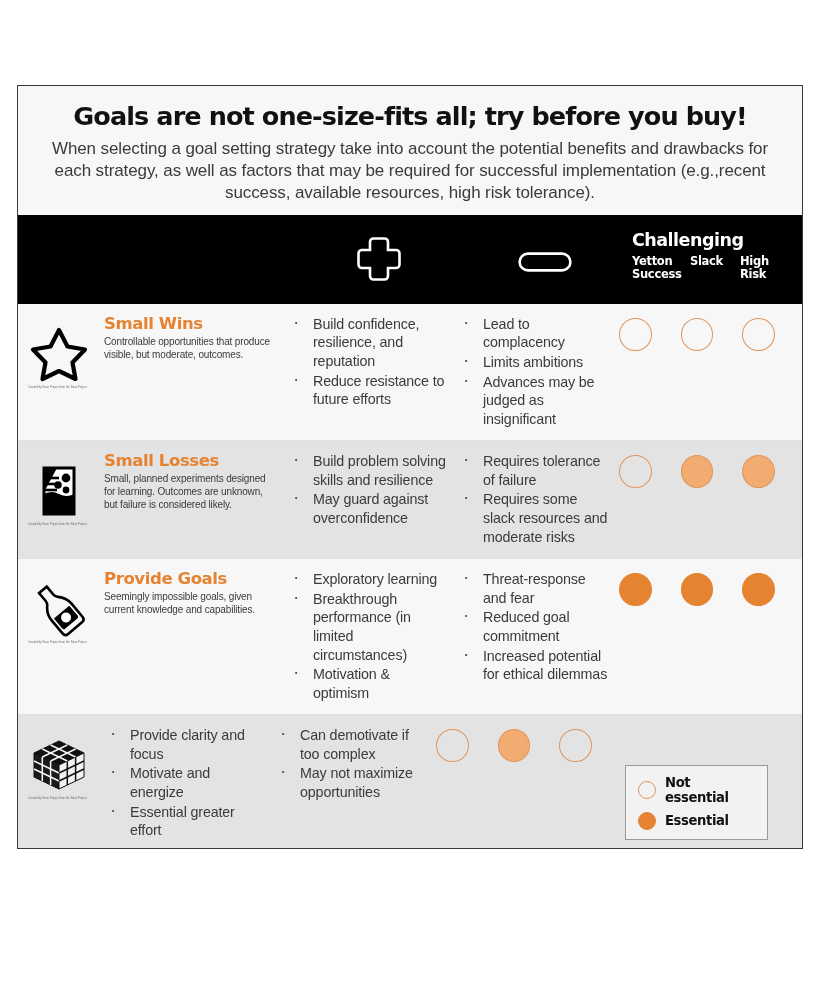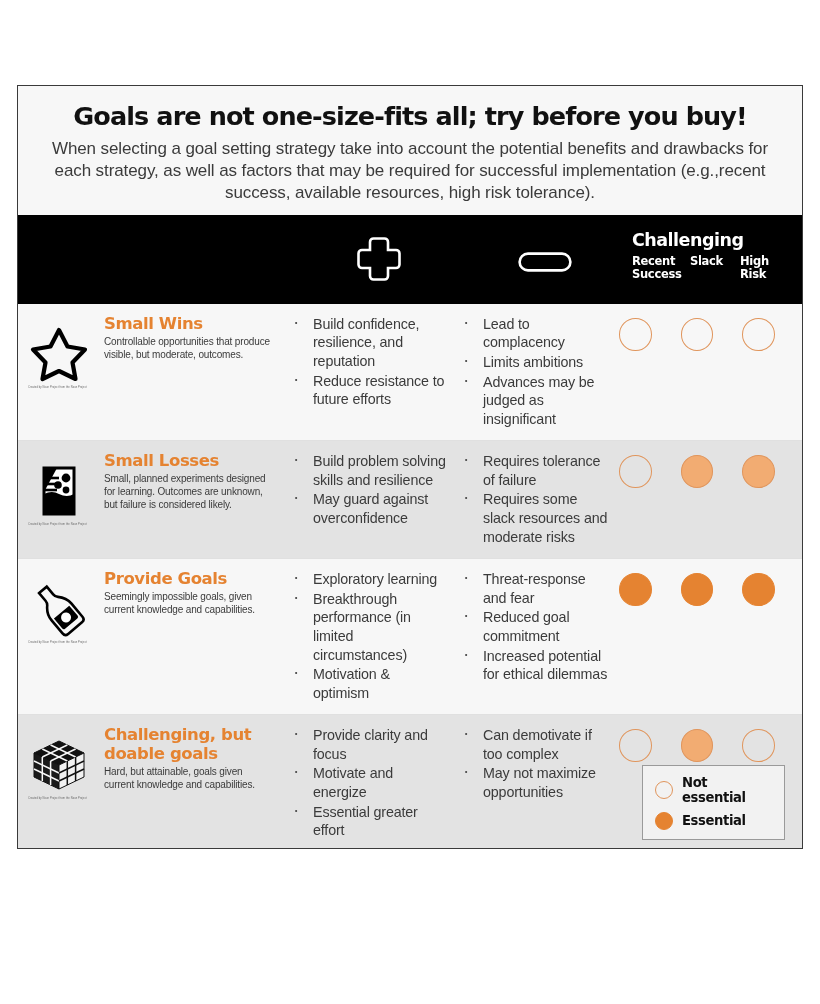--- a/index.html
+++ b/index.html
@@ -178,21 +178,21 @@
     border: 1.6px solid #e0955c;
     background: transparent;
     margin-right: 29px;
   }
   .dot.light { background: #f2ac72; }
   .dot.solid { background: #e58331; border-color: #e58331; }
 
   
   .legend {
     position: absolute;
-    right: 17px;
+    right: 34px;
     bottom: 12px;
     width: 143px;
     border: 1.4px solid #9a9a9a;
     background: #f2f2f2;
     padding: 9px 24px 9px 12px;
   }
   .legend-item {
     display: flex;
     align-items: center;
     margin-bottom: 7px;
@@ -278,21 +278,21 @@
       </svg>
     </span>
     <span class="minus-icon">
       <svg width="54" height="20" viewBox="0 0 54 20">
         <rect x="1.6" y="1.6" width="50.8" height="16.8" rx="8.4" ry="8.4" fill="none" stroke="#ffffff" stroke-width="2.6"></rect>
       </svg>
     </span>
     <div class="req-block">
       <div class="req-title">Challenging</div>
       <div class="req-cols">
-        <div class="req-col rc0">Recent Success</div>
+        <div class="req-col rc0">Yetton Success</div>
         <div class="req-col rc1">Slack</div>
         <div class="req-col rc2">High Risk</div>
       </div>
     </div>
   </div>
 
   <div class="row plain">
     <div class="col-icon">
       <div class="icon-wrap">
         <svg width="58" height="56" viewBox="0 0 58 56">
@@ -425,24 +425,20 @@
           <g stroke="#111" stroke-width="1.5" fill="none">
             <path d="M37.3 24 L37.3 48"></path>
               <path d="M45.6 20 L45.6 44"></path>
             <path d="M29 36 L54 24"></path>
               <path d="M29 44 L54 32"></path>
           </g>
         </svg>
       </div>
       <div class="icon-credit">Created by Noun Project from the Noun Project</div>
     </div>
-    <div class="col-desc">
-      <div class="strat-name">Challenging, but doable goals</div>
-      <div class="strat-body">Hard, but attainable, goals given current knowledge and capabilities.</div>
-    </div>
     <div class="col-pros">
       <ul class="bullets">
         <li>Provide clarity and focus</li>
         <li>Motivate and energize</li>
         <li>Essential greater effort</li>
       </ul>
     </div>
     <div class="col-cons">
       <ul class="bullets">
         <li>Can demotivate if too complex</li>

